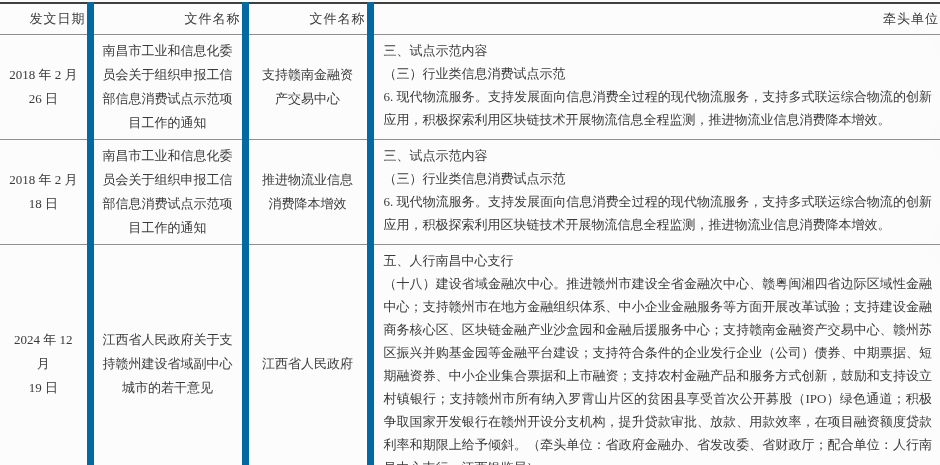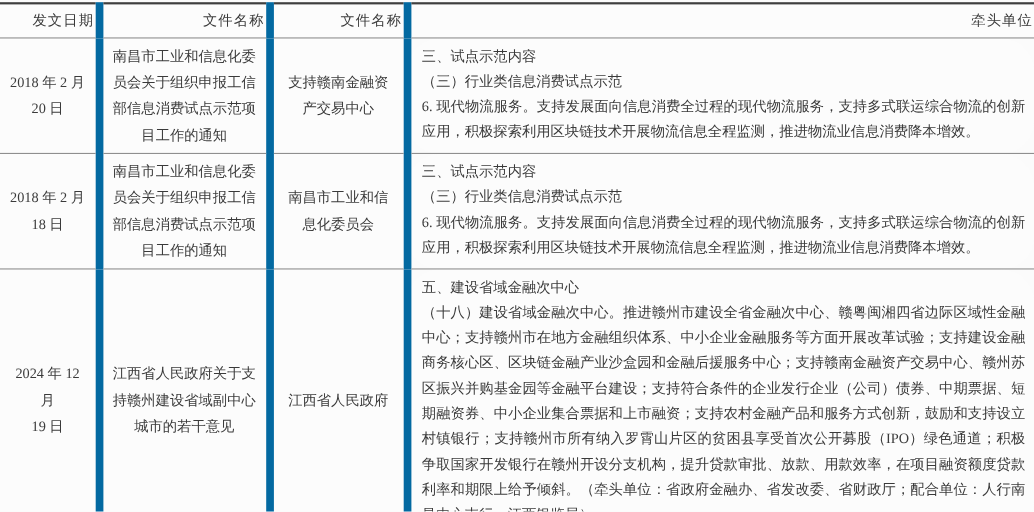--- a/index.html
+++ b/index.html
@@ -80,50 +80,50 @@
         <th>发文日期</th>
         <th>文件名称</th>
         <th>文件名称</th>
         <th>牵头单位</th>
       </tr>
     </thead>
     <tbody>
       <tr class="row-1">
         <td class="cell-date">
           <div>2018 年 2 月</div>
-          <div>20 日</div>
+          <div>26 日</div>
         </td>
         <td class="cell-name">南昌市工业和信息化委员会关于组织申报工信部信息消费试点示范项目工作的通知</td>
         <td class="cell-org">支持赣南金融资产交易中心</td>
         <td class="cell-content">
           <p>三、试点示范内容</p>
           <p>（三）行业类信息消费试点示范</p>
           <p>6. 现代物流服务。支持发展面向信息消费全过程的现代物流服务，支持多式联运综合物流的创新应用，积极探索利用区块链技术开展物流信息全程监测，推进物流业信息消费降本增效。</p>
         </td>
       </tr>
       <tr class="row-2">
         <td class="cell-date">
           <div>2018 年 2 月</div>
           <div>18 日</div>
         </td>
         <td class="cell-name">南昌市工业和信息化委员会关于组织申报工信部信息消费试点示范项目工作的通知</td>
-        <td class="cell-org">南昌市工业和信息化委员会</td>
+        <td class="cell-org">推进物流业信息消费降本增效</td>
         <td class="cell-content">
           <p>三、试点示范内容</p>
           <p>（三）行业类信息消费试点示范</p>
           <p>6. 现代物流服务。支持发展面向信息消费全过程的现代物流服务，支持多式联运综合物流的创新应用，积极探索利用区块链技术开展物流信息全程监测，推进物流业信息消费降本增效。</p>
         </td>
       </tr>
       <tr class="row-3">
         <td class="cell-date">
           <div>2024 年 12 月</div>
           <div>19 日</div>
         </td>
         <td class="cell-name">江西省人民政府关于支持赣州建设省域副中心城市的若干意见</td>
         <td class="cell-org">江西省人民政府</td>
         <td class="cell-content">
-          <p>五、建设省域金融次中心</p>
+          <p>五、人行南昌中心支行</p>
           <p>（十八）建设省域金融次中心。推进赣州市建设全省金融次中心、赣粤闽湘四省边际区域性金融中心；支持赣州市在地方金融组织体系、中小企业金融服务等方面开展改革试验；支持建设金融商务核心区、区块链金融产业沙盒园和金融后援服务中心；支持赣南金融资产交易中心、赣州苏区振兴并购基金园等金融平台建设；支持符合条件的企业发行企业（公司）债券、中期票据、短期融资券、中小企业集合票据和上市融资；支持农村金融产品和服务方式创新，鼓励和支持设立村镇银行；支持赣州市所有纳入罗霄山片区的贫困县享受首次公开募股（IPO）绿色通道；积极争取国家开发银行在赣州开设分支机构，提升贷款审批、放款、用款效率，在项目融资额度贷款利率和期限上给予倾斜。（牵头单位：省政府金融办、省发改委、省财政厅；配合单位：人行南昌中心支行、江西银监局）</p>
         </td>
       </tr>
     </tbody>
   </table>
 </div>
 
 </body></html>

